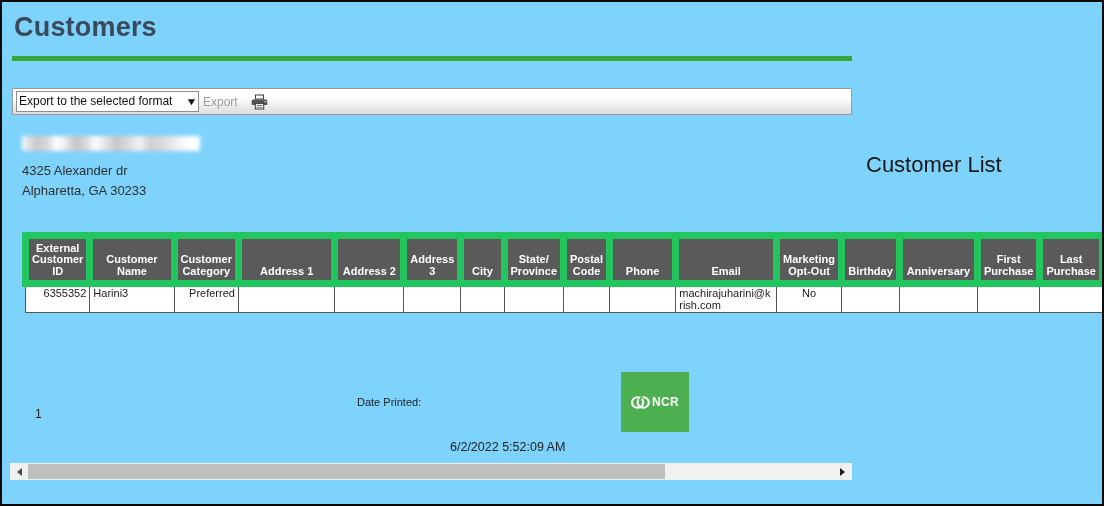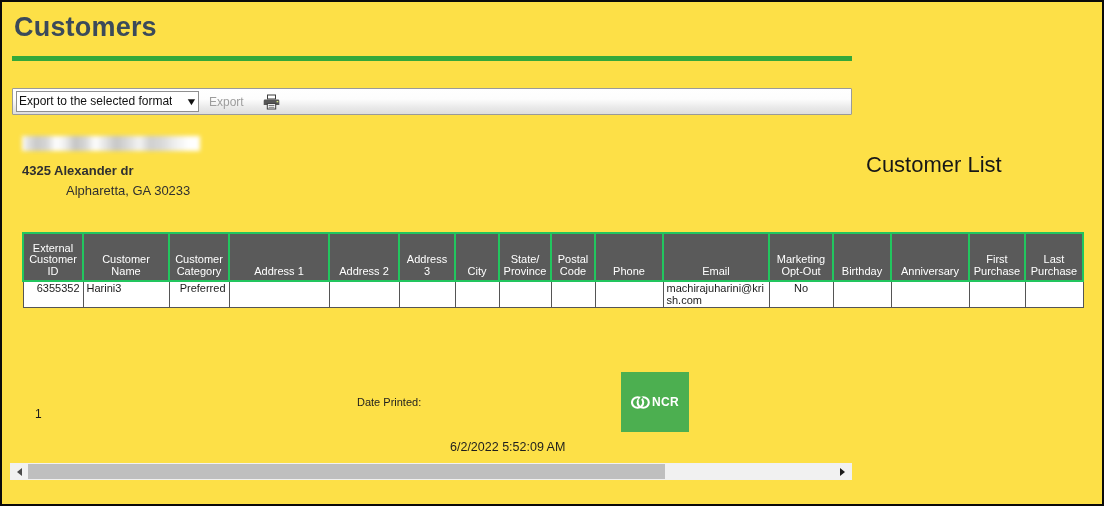--- a/index.html
+++ b/index.html
@@ -12,21 +12,21 @@
     height: 506px;
     background: #ffffff;
     font-family: "Liberation Sans", sans-serif;
     overflow: hidden;
   }
   #frame {
     position: relative;
     box-sizing: border-box;
     width: 1104px;
     height: 506px;
-    background: #fde047;
+    background: #7dd3fc;
     border: 2px solid #0a0a0a;
     overflow: hidden;
   }
 
   
   .page-title {
     position: absolute;
     left: 12px;
     top: 10px;
     font-size: 27px;
@@ -51,21 +51,20 @@
     top: 86px;
     width: 840px;
     height: 27px;
     box-sizing: border-box;
     border: 1px solid #9a9a9a;
     border-radius: 1px;
     background: linear-gradient(to bottom, #ffffff 0%, #fdfdfd 40%, #e9e9e9 75%, #dedede 100%);
     display: flex;
     align-items: center;
     padding-left: 3px;
-    gap: 6px;
   }
   .export-select {
     box-sizing: border-box;
     height: 21px;
     width: 183px;
     font-family: "Liberation Sans", sans-serif;
     font-size: 12px;
     color: #111111;
     background: #ffffff;
     border: 1px solid #8f8f8f;
@@ -127,22 +126,22 @@
     filter: blur(2px);
     font-size: 13px;
   }
   .addr-line {
     position: absolute;
     left: 20px;
     font-size: 13px;
     color: #303030;
     white-space: nowrap;
   }
-  .addr-1 { top: 43px; font-weight: bold; }
-  .addr-2 { top: 63px; margin-left: 44px; }
+  .addr-1 { top: 43px; }
+  .addr-2 { top: 63px; }
 
   .report-heading {
     position: absolute;
     left: 864px;
     top: 32px;
     font-size: 22px;
     color: #171717;
     white-space: nowrap;
   }
 
@@ -152,24 +151,24 @@
     left: 20px;
     top: 112px;
     border-collapse: collapse;
     table-layout: fixed;
     font-size: 11px;
   }
   .grid th {
     background: #5a5a5a;
     color: #ffffff;
     font-size: 11px;
-    font-weight: normal;
+    font-weight: bold;
     text-align: center;
     vertical-align: bottom;
-    border: 2px solid #22c55e;
+    border: 7px solid #22c55e;
     padding: 2px 3px 3px 3px;
     line-height: 11.5px;
     height: 48px;
     box-sizing: border-box;
   }
   .grid td {
     border: 1px solid #555555;
     background: #ffffff;
     color: #1b1b1b;
     font-size: 11px;

